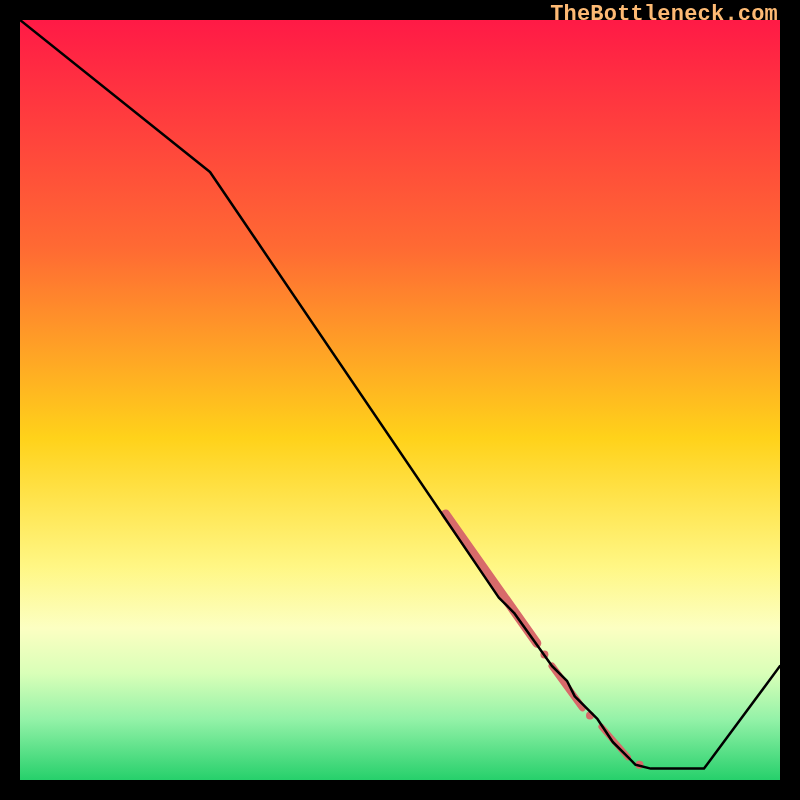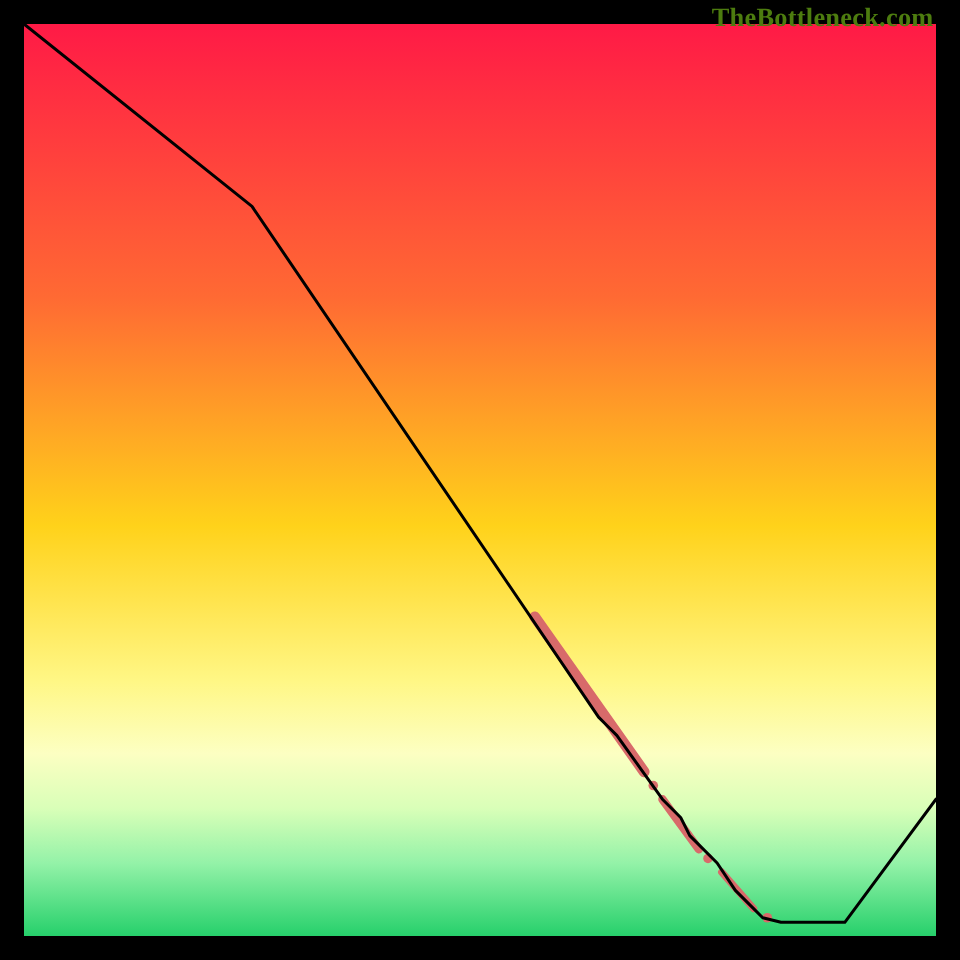--- a/index.html
+++ b/index.html
@@ -19,24 +19,24 @@
     position: absolute;
     left: 20px;
     top: 20px;
     width: 760px;
     height: 760px;
   }
   .watermark {
     position: absolute;
     top: 2px;
     right: 22px;
-    font-family: Liberation Serif, serif;
+    font-family: Liberation Mono, monospace;
     font-size: 22px;
     font-weight: bold;
-    color: #4d7c0f;
+    color: #fdba74;
     letter-spacing: 0.2px;
   }
   svg {
     display: block;
   }
 </style>
 </head>
 <body>
 
 <div class="chart-container">

